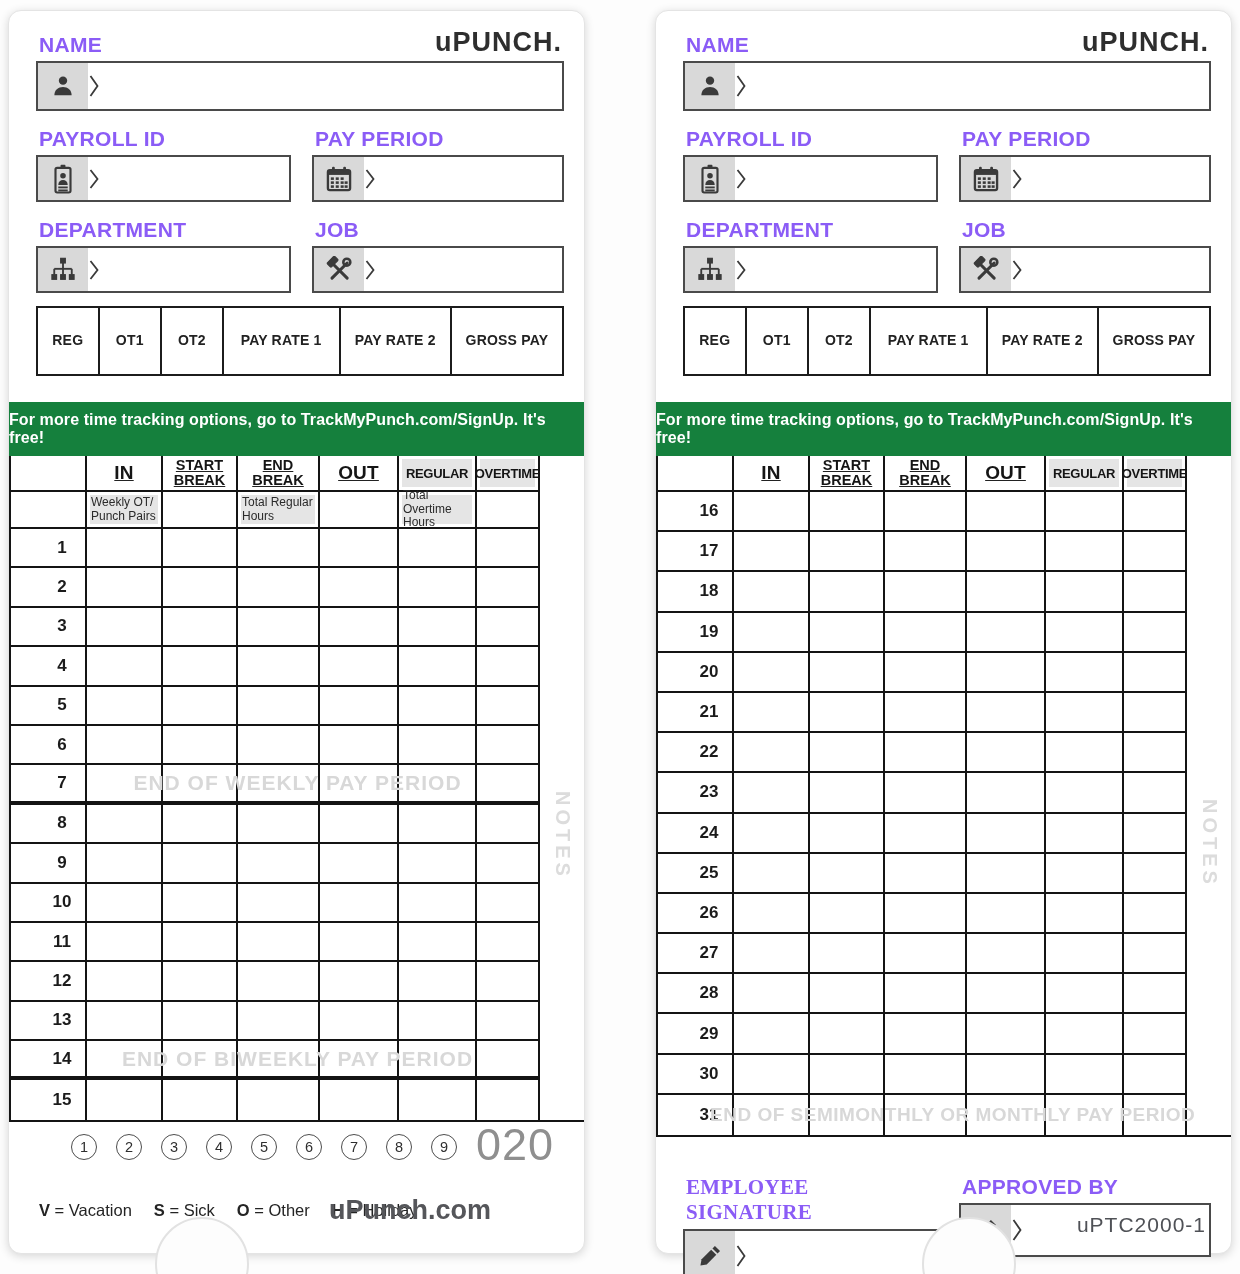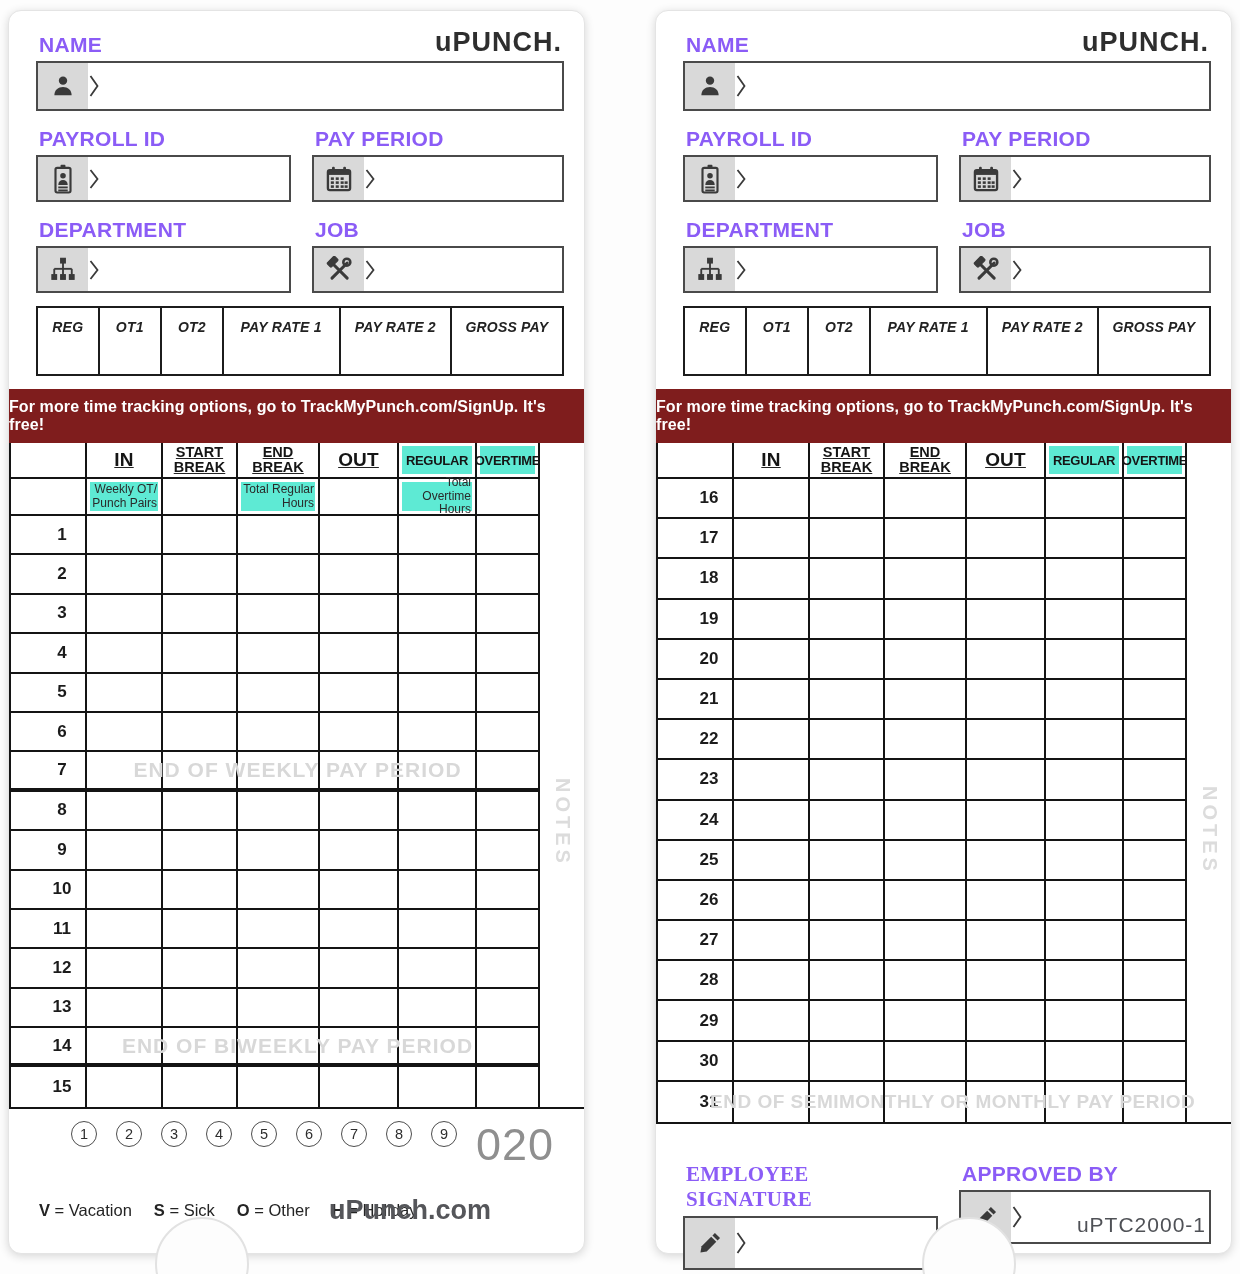--- a/index.html
+++ b/index.html
@@ -42,28 +42,28 @@
   .two-col .col-l{width:255px;margin-right:21px;}
   .two-col .col-r{flex:1;}
   .two-col .field-label{margin-left:3px;}
 
   
   .pay-table{
     margin:13px 20px 0 27px;height:70px;border:2px solid #1c1c1c;box-sizing:border-box;
     display:grid;grid-template-columns:62fr 63fr 62fr 118fr 112fr 111fr;
   }
   .pay-cell{
-    border-right:2px solid #1c1c1c;text-align:center;padding-top:11px;
-    font-size:14px;font-weight:bold;letter-spacing:.2px;font-style:italic;
+    border-right:2px solid #1c1c1c;text-align:center;padding-top:24px;
+    font-size:14px;font-weight:bold;letter-spacing:.2px;
   }
   .pay-cell:last-child{border-right:none;}
 
   
   .banner{
-    margin-top:13px;height:54px;background:#7f1d1d;color:#fff;
+    margin-top:26px;height:54px;background:#15803d;color:#fff;
     display:flex;align-items:center;justify-content:center;
     font-size:16px;font-weight:bold;letter-spacing:.1px;
   }
 
   
   .ttable-wrap{position:relative;border-bottom:2.5px solid #141414;}
   .ttable{width:531px;border-left:2px solid #141414;box-sizing:border-box;}
   .hrow,.srow,.trow{display:flex;border-bottom:2px solid #141414;position:relative;box-sizing:border-box;}
   .hrow{height:36px;text-decoration:underline;}
   .srow{height:37px;}
@@ -81,22 +81,22 @@
   .w-eb{width:84px;flex:0 0 82px;}
   .w-out{width:81px;flex:0 0 79px;}
   .w-reg{width:80px;flex:0 0 78px;}
   .w-ot{width:79px;flex:1;}
   .cell.num{font-size:17px;font-weight:bold;color:#1b1b1b;}
   .hcell{font-weight:bold;color:#151515;}
   .h-big{font-size:19px;letter-spacing:.2px;}
   .h-small{font-size:14.5px;line-height:1.02;text-align:center;}
   .chip{
     position:absolute;top:3px;left:3px;right:3px;bottom:3px;
-    display:flex;align-items:center;justify-content:center;background:#5eead4;
-    text-align:right;
+    display:flex;align-items:center;justify-content:center;background:#e5e5e5;
+    text-align:left;
   }
   .chip:empty{display:none;}
   .hcell .chip{font-size:13px;font-weight:bold;letter-spacing:-.3px;}
   .scell .chip{font-size:12px;line-height:1.15;color:#2a2a2a;padding:1px;}
   .watermark{
     position:absolute;left:52px;right:8px;top:50%;transform:translateY(-50%);
     text-align:center;color:#d8d8d8;font-weight:bold;font-size:21px;
     white-space:nowrap;letter-spacing:1px;pointer-events:none;
   }
   .card-right .watermark{font-size:19px;letter-spacing:.5px;}

